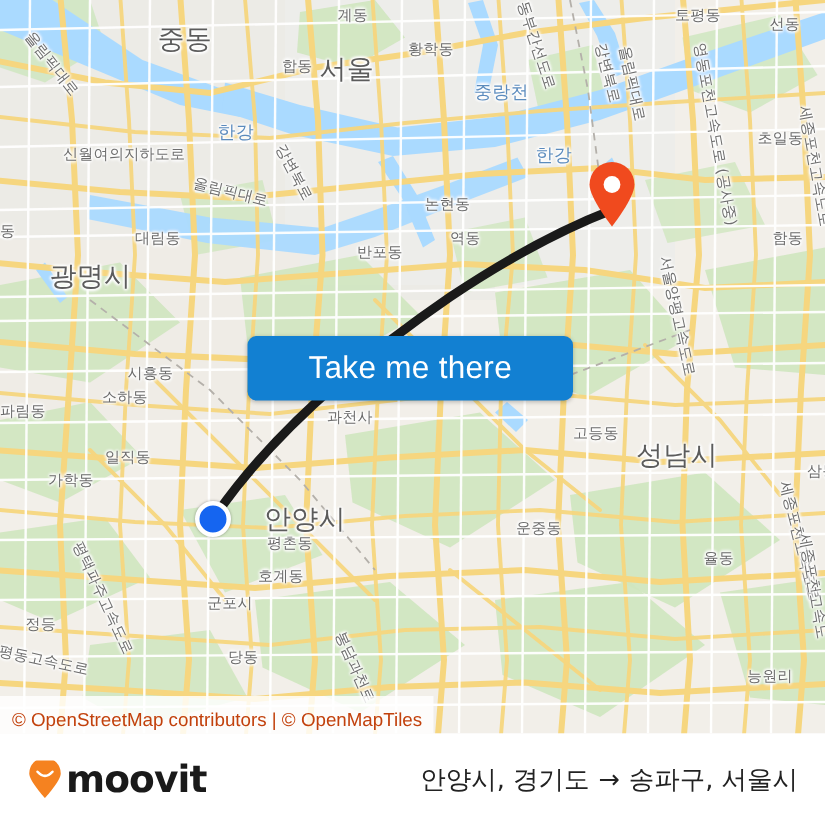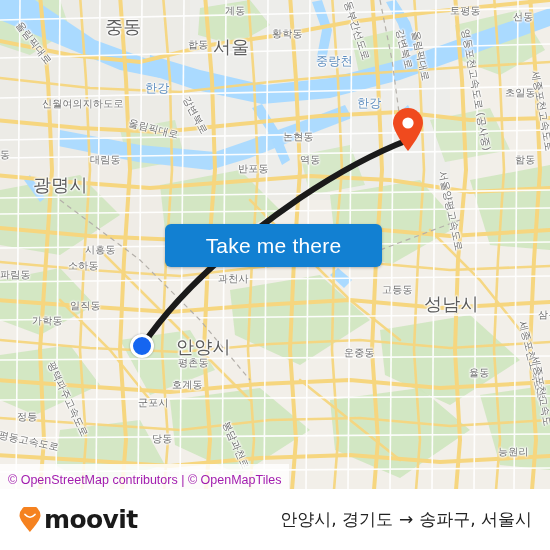--- a/index.html
+++ b/index.html
@@ -32,21 +32,21 @@
        background:#1280d2;border-radius:6px;border:none;
        color:#fff;font-size:21px;letter-spacing:.2px;
        font-family:"Liberation Sans","DejaVu Sans",sans-serif;
        cursor:pointer;box-shadow:0 1px 3px rgba(0,0,0,.25);
        display:flex;align-items:center;justify-content:center;}
 
   
   #attrib{position:absolute;left:0;top:464px;height:25px;
           background:rgba(255,255,255,.82);
           display:flex;align-items:center;padding:16px 8px;box-sizing:border-box;
-          font-size:12.5px;color:#a21caf;
+          font-size:12.5px;color:#c2410c;
           font-family:"Liberation Sans","DejaVu Sans",sans-serif;white-space:nowrap;}
 
   
   #footer{position:absolute;left:0;top:489px;width:550px;height:61px;
           background:#fff;display:flex;align-items:center;
           justify-content:space-between;padding:0 18px;box-sizing:border-box;}
   #route-title{font-size:17px;color:#222;white-space:nowrap;
                font-family:"DejaVu Sans","Liberation Sans",sans-serif;}
   #route-title .arrow{display:inline-block;padding:0 6px;font-size:17px;color:#222;}
   #brand{display:flex;align-items:center;gap:2px;}

